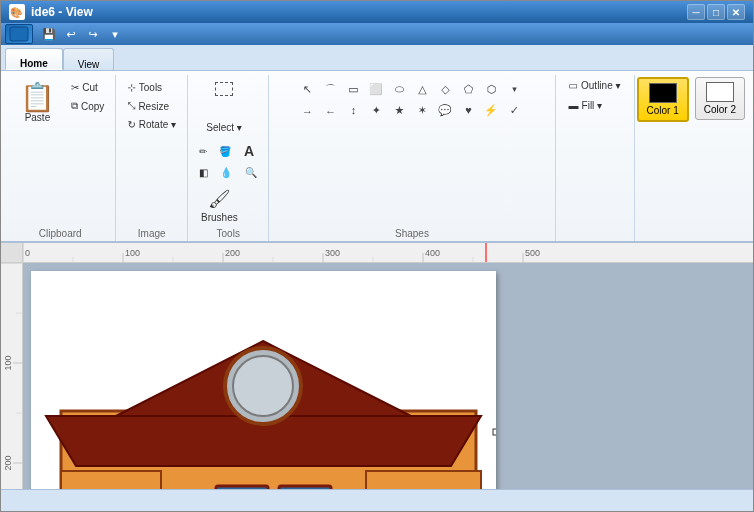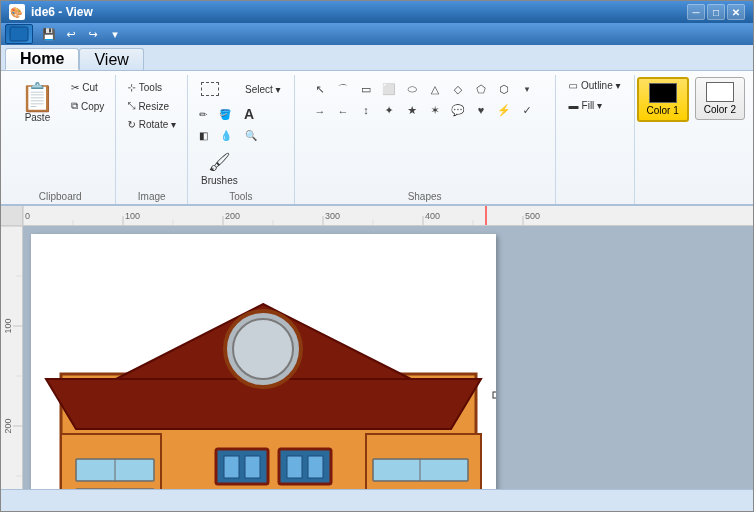--- a/index.html
+++ b/index.html
@@ -32,23 +32,23 @@
       border-bottom: 1px solid #aac0d8;
     }
     .tab {
       height: 22px;
       padding: 0 14px;
       background: linear-gradient(to bottom, #e8f0f8, #d4e4f4);
       border: 1px solid #aac0d8;
       border-bottom: none;
       border-radius: 3px 3px 0 0;
       cursor: pointer;
-      font-size: 16px;
-      display: flex;
-      align-items: center;
+      font-size: 10px;
+      display: flex;
+      align-items: flex-end;
     }
     .tab.active {
       background: linear-gradient(to bottom, #ffffff, #f0f4f8);
       border-bottom: 1px solid white;
       font-weight: 600;
       z-index: 1;
     }
 
     
     .ribbon {
@@ -293,21 +293,21 @@
             <span>↻</span>
             <span>Rotate ▾</span>
           </button>
         </div>
       </div>
       <span class="ribbon-group-label">Image</span>
     </div>
 
     <div class="ribbon-group">
       <div class="ribbon-content" style="flex-direction: column; gap: 2px;">
-        <button class="ribbon-btn" style="flex-direction: row; min-width: 60px; gap: 26px;">
+        <button class="ribbon-btn" style="flex-direction: column; min-width: 60px; gap: 26px;">
           <span style="border: 1px dashed #555; width: 18px; height: 14px; display: block;"></span>
           <span>Select ▾</span>
         </button>
         <div style="display: flex; gap: 2px;">
           <button class="ribbon-small-btn">✏</button>
           <button class="ribbon-small-btn">🪣</button>
           <button class="ribbon-small-btn" style="font-weight: bold; font-size: 14px;">A</button>
         </div>
         <div style="display: flex; gap: 2px;">
           <button class="ribbon-small-btn">◧</button>

